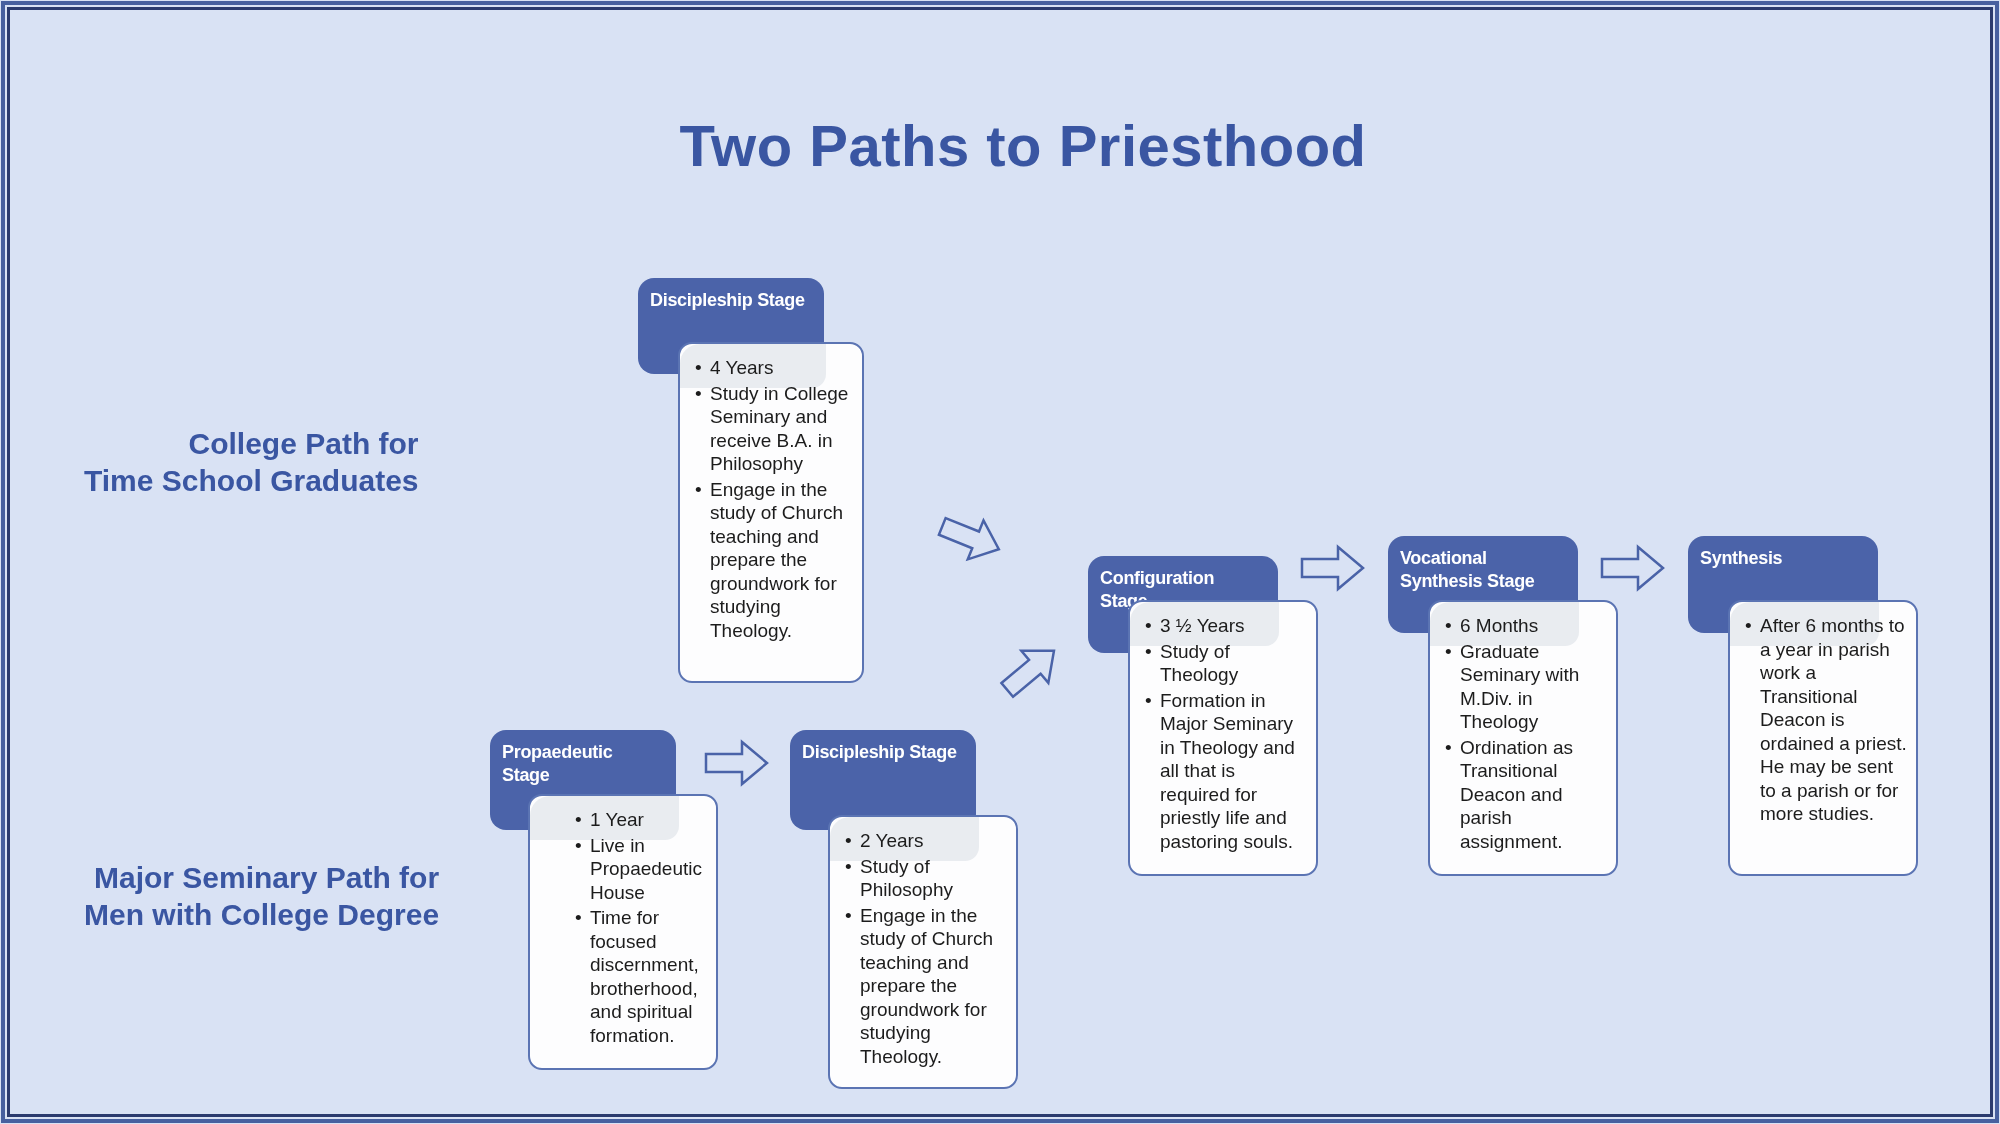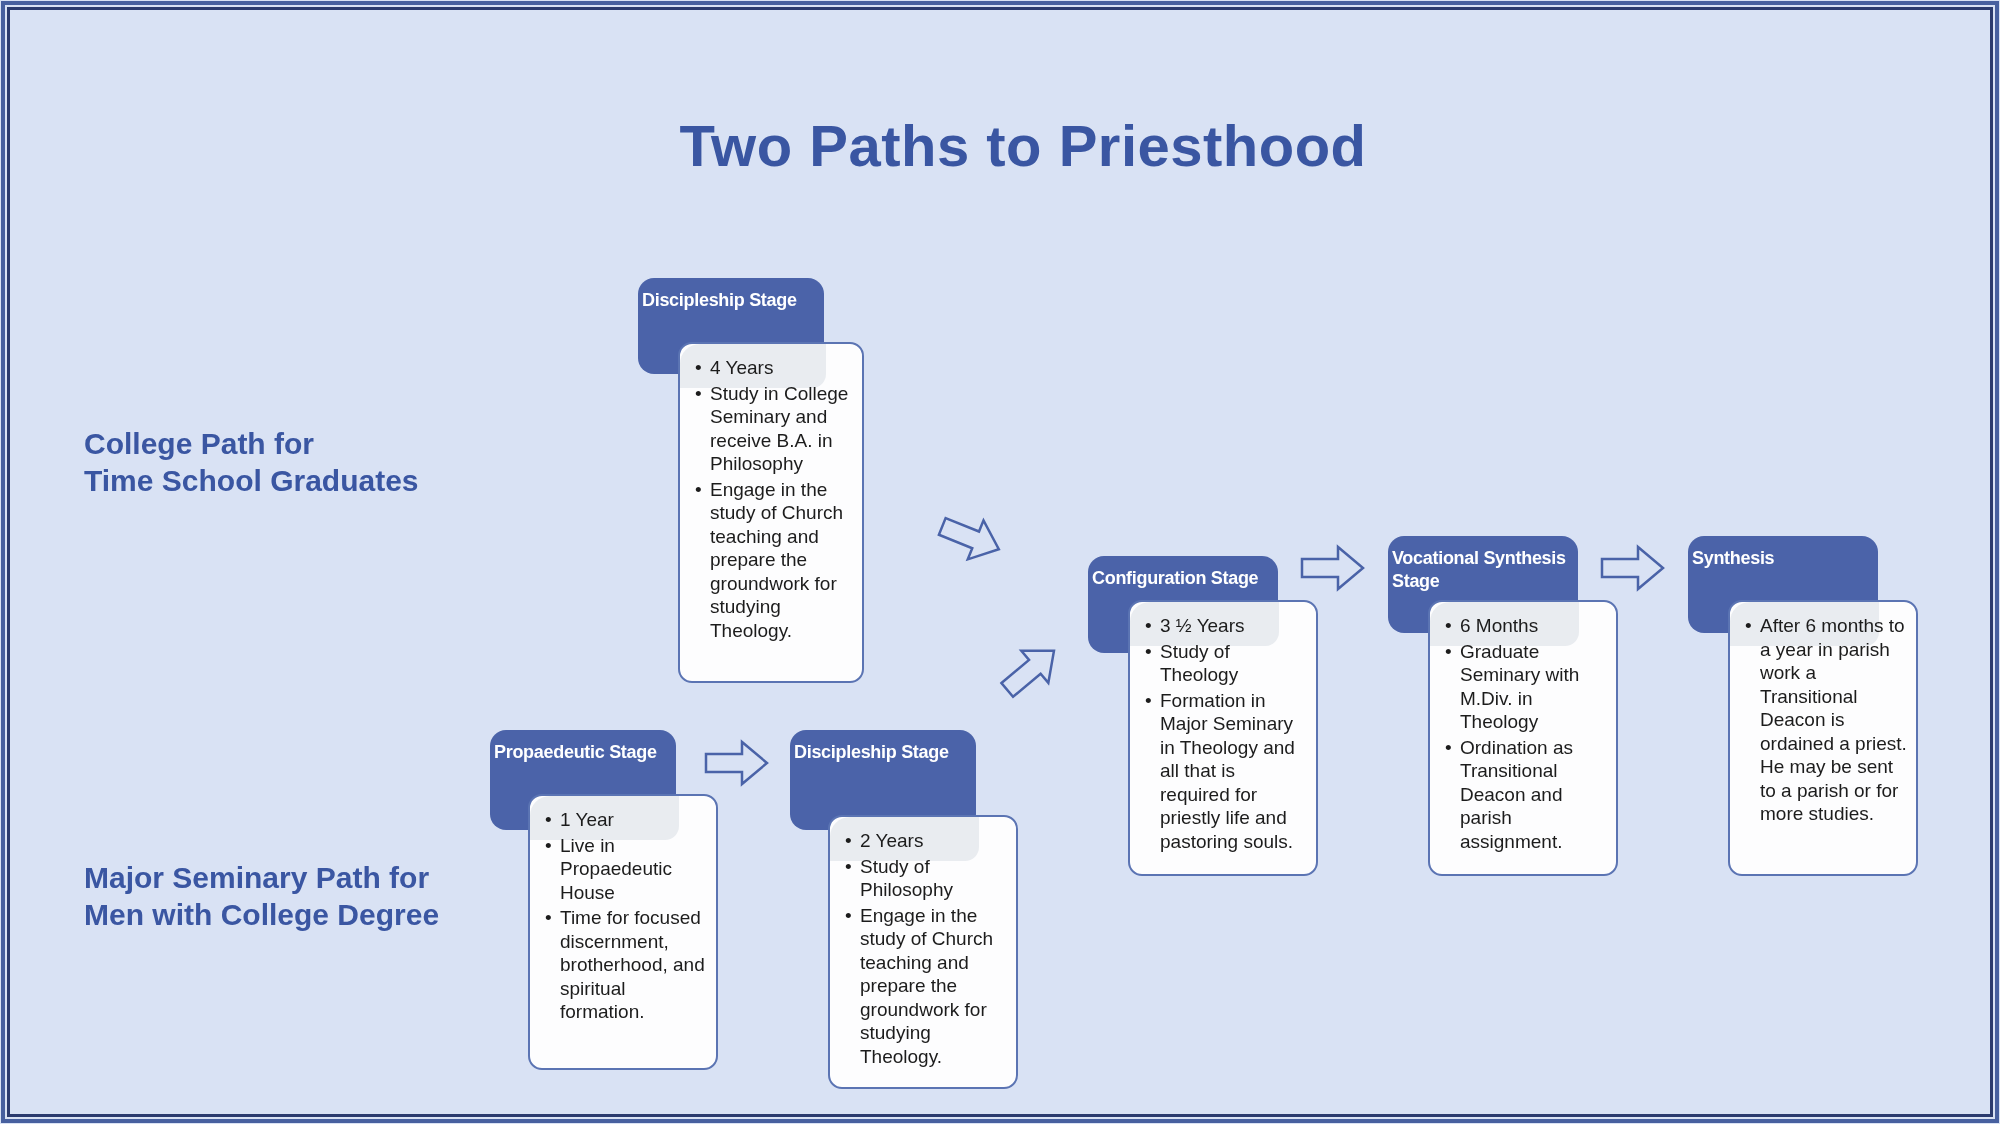--- a/index.html
+++ b/index.html
@@ -29,33 +29,34 @@
     font-size:58px; font-weight:700;
     color:#3a56a2;
     letter-spacing:0.5px;
     padding-left:46px;
   }
   .path-label {
     position:absolute;
     font-size:30px; font-weight:700;
     color:#3a56a2;
     line-height:1.22;
+    text-align:right;
   }
   #label-college { left:84px; top:426px; }
   #label-seminary { left:84px; top:860px; }
 
   .stage-header {
     position:absolute; z-index:1;
     background:#4b63a9;
     border-radius:16px;
     color:#ffffff;
     font-size:18px; font-weight:700;
     letter-spacing:-0.3px;
     line-height:1.25;
-    padding:11px 4px;
+    padding:11px 12px;
     box-sizing:border-box;
   }
   .stage-body {
     position:absolute; z-index:2;
     background:#fdfdfe;
     border:2px solid #5b74b3;
     border-radius:14px;
     box-sizing:border-box;
     overflow:hidden;
   }
@@ -78,21 +79,21 @@
     white-space:pre-wrap;
   }
   .stage-body li::before {
     content:"\2022";
     position:absolute; left:-15px;
   }
 
   #s1-h {left:638px;  top:278px; width:186px; height:96px;}
   #s1-b {left:678px;  top:342px; width:186px; height:341px;}
   #s2-h {left:490px;  top:730px; width:186px; height:100px;}
-  #s2-b {left:528px;  top:794px; width:190px; height:276px;}
+  #s2-b {left:528px;  top:794px; width:190px; height:276px;padding-left:30px;}
   #s3-h {left:790px;  top:730px; width:186px; height:100px;}
   #s3-b {left:828px;  top:815px; width:190px; height:274px;}
   #s4-h {left:1088px; top:556px; width:190px; height:97px;}
   #s4-b {left:1128px; top:600px; width:190px; height:276px;}
   #s5-h {left:1388px; top:536px; width:190px; height:97px;}
   #s5-b {left:1428px; top:600px; width:190px; height:276px;}
   #s6-h {left:1688px; top:536px; width:190px; height:97px;}
   #s6-b {left:1728px; top:600px; width:190px; height:276px;}
 
   .arrow {

